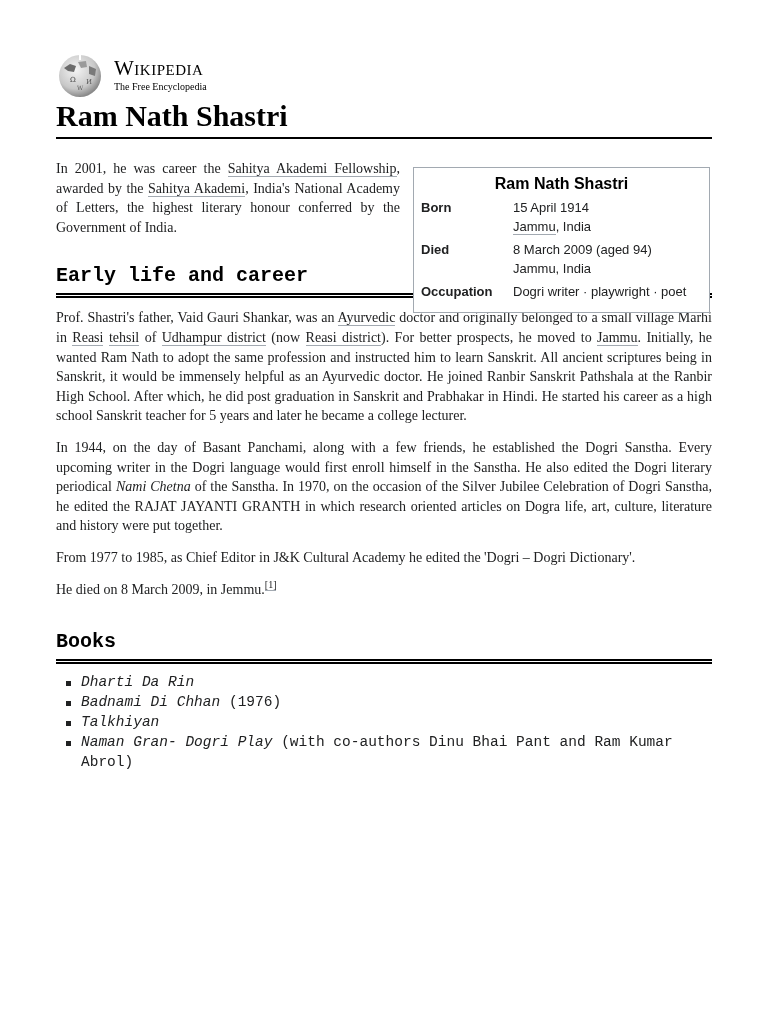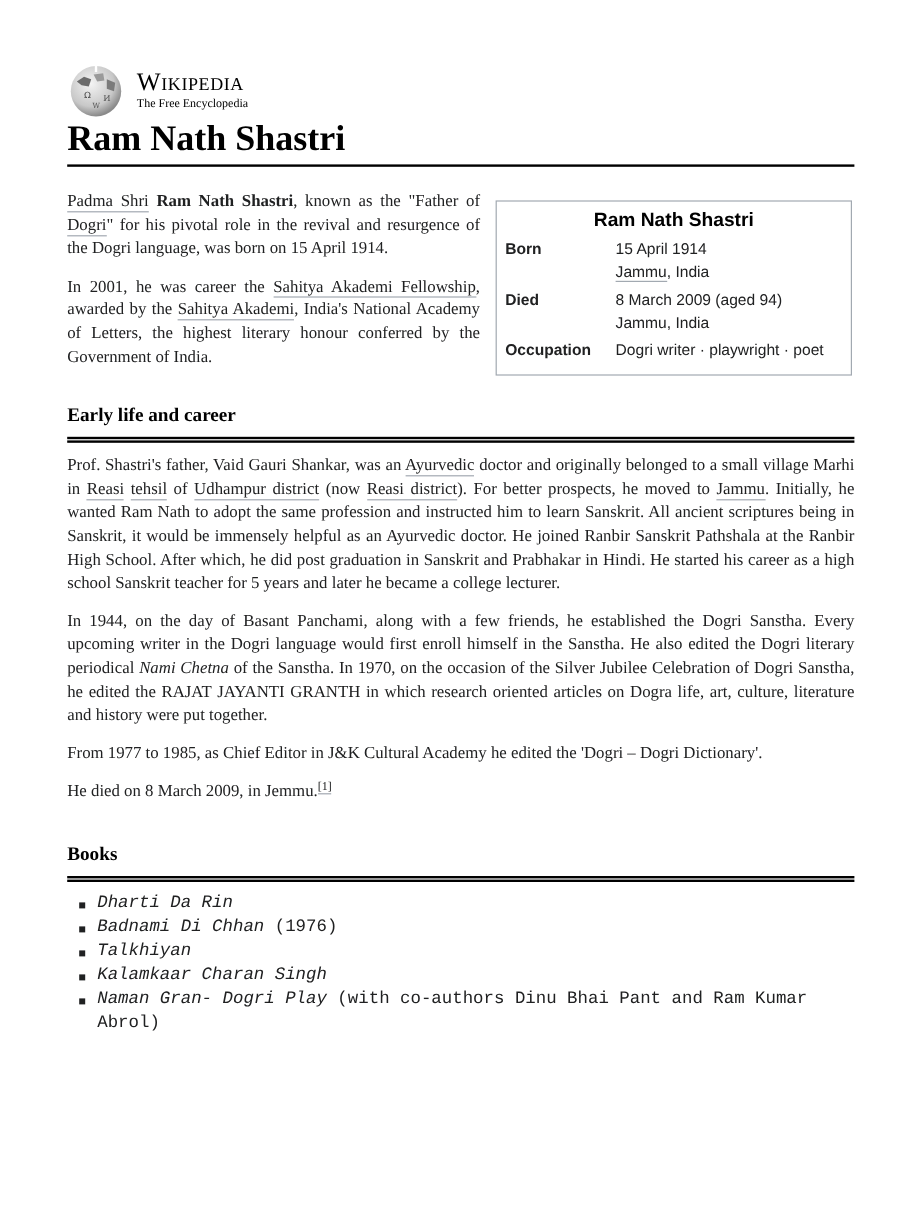--- a/index.html
+++ b/index.html
@@ -20,21 +20,21 @@
 
   .lead-wrap { position: relative; margin-top: 20px; }
   .lead-text { width: 344px; }
 
   .infobox { position: absolute; left: 357px; top: 8px; width: 297px; border: 1px solid #a2a9b1; background: #fff; font-family: "Liberation Sans", "DejaVu Sans", sans-serif; font-size: 13px; color: #202122; padding: 6px 7px 7px 7px; box-sizing: border-box; }
   .ib-title { text-align: center; font-weight: bold; font-size: 16px; line-height: 20px; margin-bottom: 4px; color: #000; }
   .ib-row { display: flex; margin-bottom: 4px; line-height: 19px; }
   .ib-label { width: 92px; font-weight: bold; flex: none; }
   .ib-value { flex: 1; }
 
-  h2.section { font-family: Liberation Serif, serif; font-weight: bold; font-size: 16px; line-height: 26px; margin: 0; padding: 0 0 4px 0; color: #000; border-bottom: 5px double #000; }
+  h2.section { font-family: Liberation Mono, monospace; font-weight: bold; font-size: 20px; line-height: 26px; margin: 0; padding: 0 0 4px 0; color: #000; border-bottom: 5px double #000; }
 
   .books { list-style: none; margin: 0; padding: 0 0 0 25px; font-family: "Liberation Sans", "DejaVu Sans", sans-serif; font-size: 14.5px; line-height: 20px; color: #202122; }
   .books li { position: relative; }
   .books li::before { content: ""; position: absolute; left: -15px; top: 9px; width: 5px; height: 5px; background: #202122; }
   .sup { font-size: 10px; vertical-align: super; line-height: 0; }
 </style>
 </head>
 <body>
 
 <div class="page">
@@ -62,21 +62,20 @@
     <div class="wordmark">
       <div class="wm-title">Wikipedia</div>
       <div class="wm-tag">The Free Encyclopedia</div>
     </div>
   </div>
 
   <h1 class="title">Ram Nath Shastri</h1>
 
   <div class="lead-wrap">
     <div class="lead-text body-text">
-      <p><a class="lnk">Padma Shri</a> <b>Ram Nath Shastri</b><span>, known as the "Father of </span><a class="lnk">Dogri</a><span>" for his pivotal role in the revival and resurgence of the Dogri language, was born on 15 April 1914.</span></p>
       <p><span>In 2001, he was career the </span><a class="lnk">Sahitya Akademi Fellowship</a><span>, awarded by the </span><a class="lnk">Sahitya Akademi</a><span>, India's National Academy of Letters, the highest literary honour conferred by the Government of India.</span></p>
     </div>
 
     <div class="infobox">
       <div class="ib-title">Ram Nath Shastri</div>
       <div class="ib-row">
         <div class="ib-label">Born</div>
         <div class="ib-value">
           <div>15 April 1914</div>
           <div><a class="lnk">Jammu</a><span>, India</span></div>
@@ -104,17 +103,16 @@
     <p>From 1977 to 1985, as Chief Editor in J&amp;K Cultural Academy he edited the 'Dogri – Dogri Dictionary'.</p>
     <p><span>He died on 8 March 2009, in Jemmu.</span><a class="lnk sup">[1]</a></p>
   </div>
 
   <h2 class="section" style="margin-top:30px;">Books</h2>
 
   <ul class="books" style="margin-top:8px;font-family:Liberation Mono, monospace;">
     <li><i>Dharti Da Rin</i><span></span></li>
     <li><i>Badnami Di Chhan</i><span> (1976)</span></li>
     <li><i>Talkhiyan</i><span></span></li>
-    <li><i>Kalamkaar Charan Singh</i><span></span></li>
     <li><i>Naman Gran- Dogri Play</i><span> (with co-authors Dinu Bhai Pant and Ram Kumar Abrol)</span></li>
   </ul>
 
 </div>
 
 </body></html>

